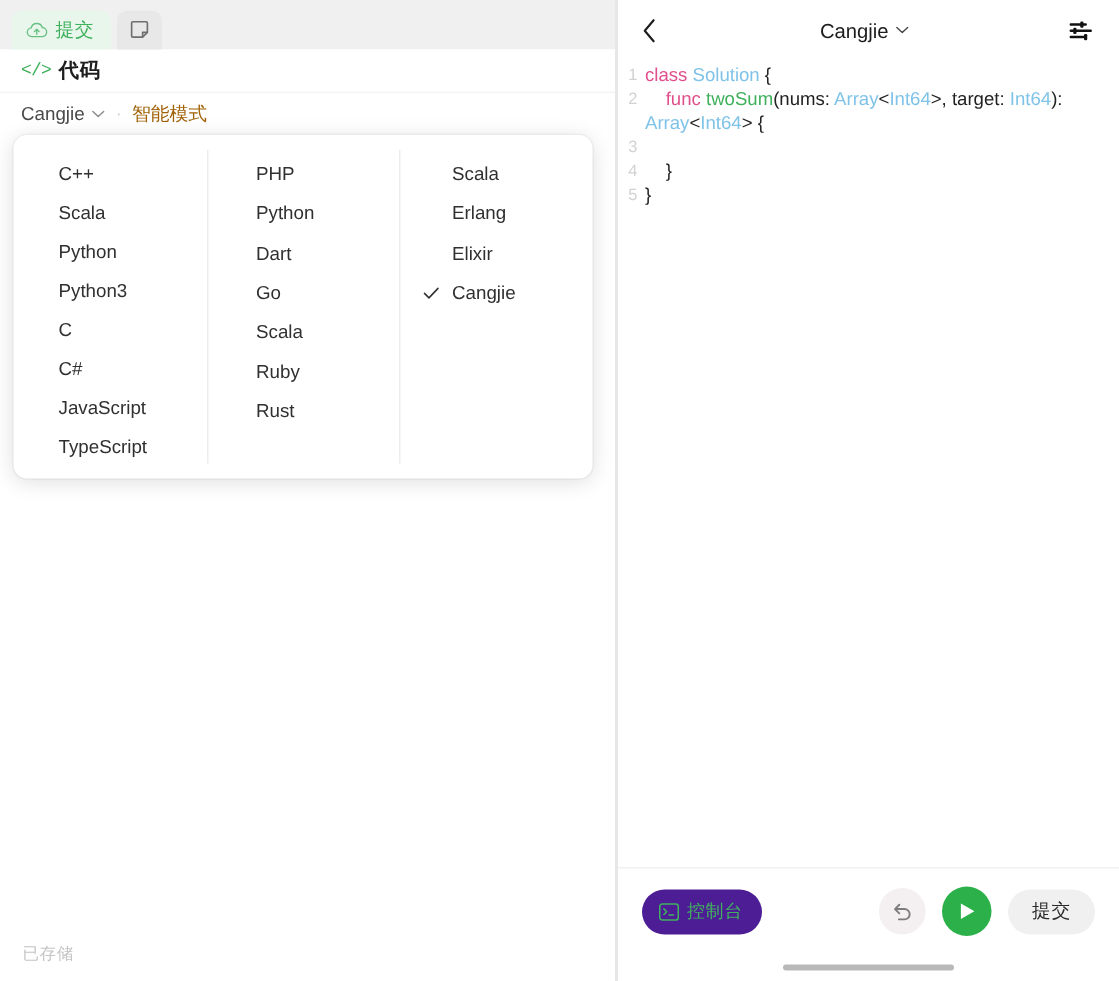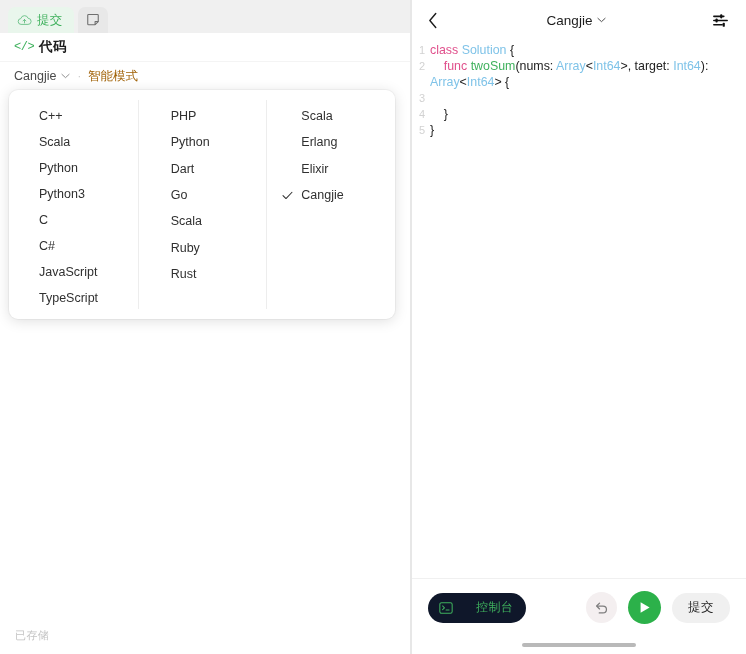--- a/index.html
+++ b/index.html
@@ -284,24 +284,24 @@
     background: #ffffff;
     display: flex;
     align-items: center;
     padding: 0 16px;
     gap: 8px;
     border-top: 1px solid #f0f0f0;
   }
   .console-btn {
     height: 30px;
     border-radius: 15px;
-    background: #0f172a;
-    display: flex;
-    align-items: center;
-    gap: 23px;
+    background: #4c1d95;
+    display: flex;
+    align-items: center;
+    gap: 5px;
     padding: 0 13px 0 11px;
     cursor: pointer;
   }
   .console-label {
     font-size: 12px;
     color: #3fb15d;
     letter-spacing: .4px;
   }
   .term-icon { width: 14px; height: 12px; display:block; }
   .spacer { flex: 1 1 auto; }

